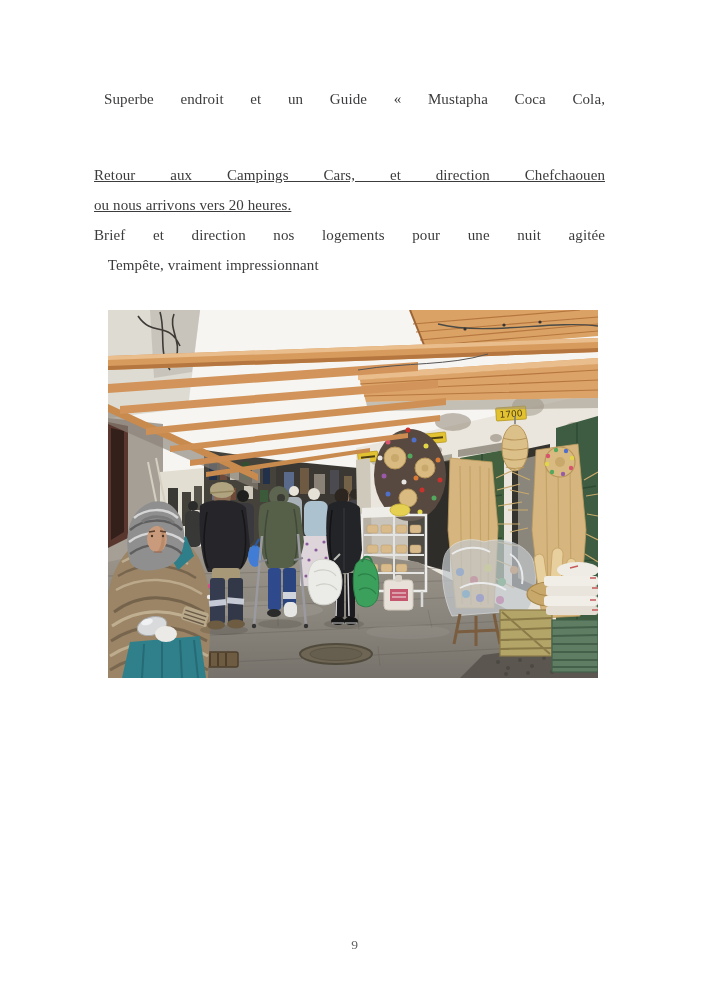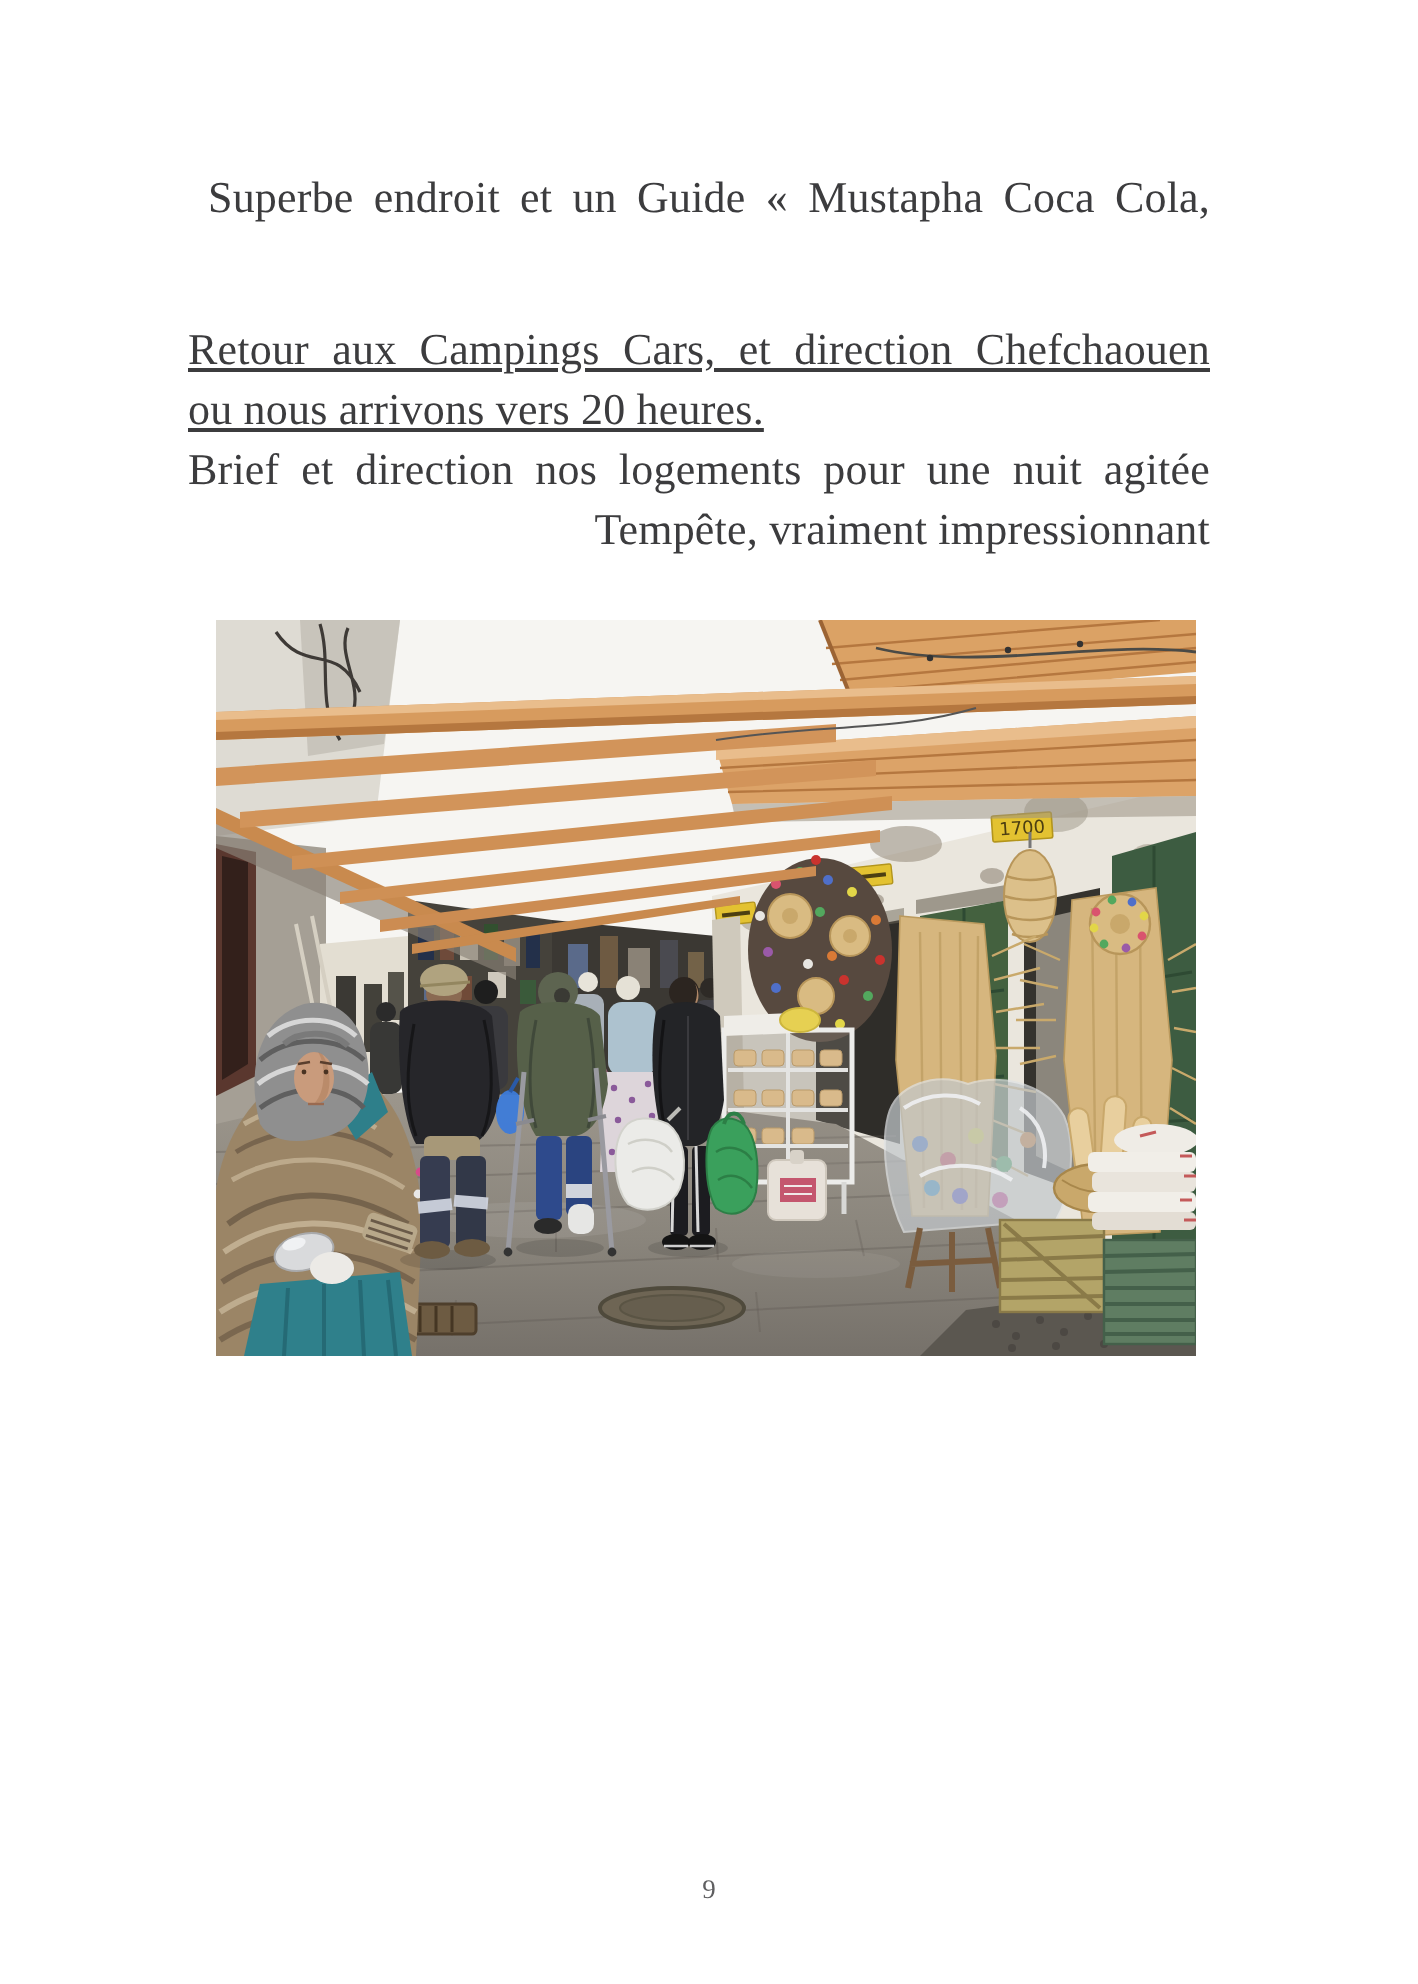--- a/index.html
+++ b/index.html
@@ -7,31 +7,31 @@
     width:709px; height:992px;
     background:#ffffff;
     position:relative;
     font-family:"Liberation Serif", serif;
     overflow:hidden;
   }
   .page { position:absolute; inset:0; background:#ffffff; }
 
   .para {
     position:absolute; left:94px; width:511px; margin:0;
-    font-size:22px; line-height:30px; color:#3c3c3e;
+    font-size:15px; line-height:30px; color:#3c3c3e;
     letter-spacing:0.1px;
   }
   .para .line { display:block; }
   .para .line.just { text-align:justify; text-align-last:justify; }
   .para .line.norm { white-space:pre-wrap; }
   .p1 { top:84px; }
   .p1 .line.just { text-indent:10px; }
   .p2 { top:160px;text-decoration:underline; }
   .p3 { top:220px; }
-  .p3 .line.norm { text-indent:10px;text-align:right; }
+  .p3 .line.norm { text-indent:10px; }
 
   .photo {
     position:absolute; left:108px; top:310px;
     width:490px; height:368px; overflow:hidden;
   }
   .photo svg { display:block; width:490px; height:368px; }
 
   .pageno {
     position:absolute; top:937px; left:0; width:709px;
     text-align:center; font-size:13.5px; color:#5f5f61;

